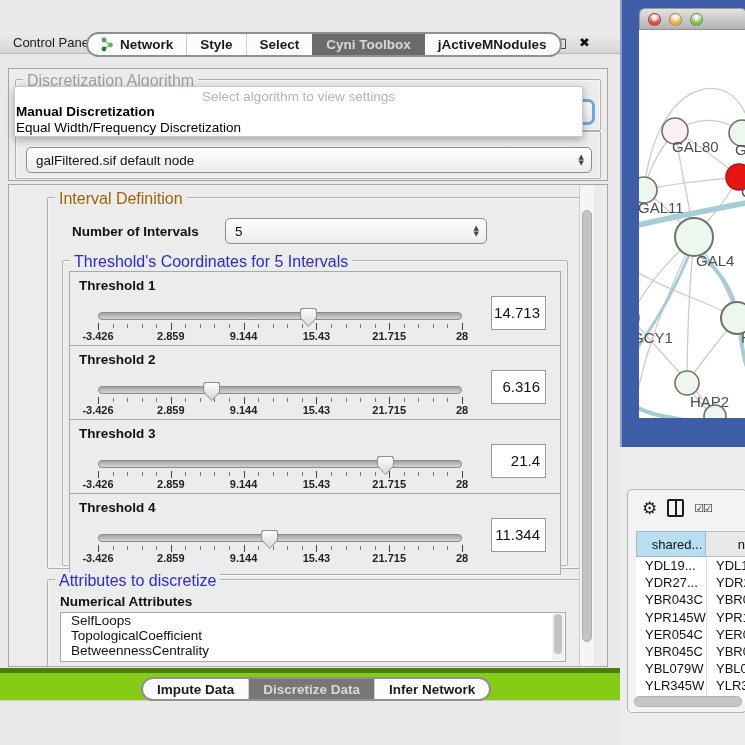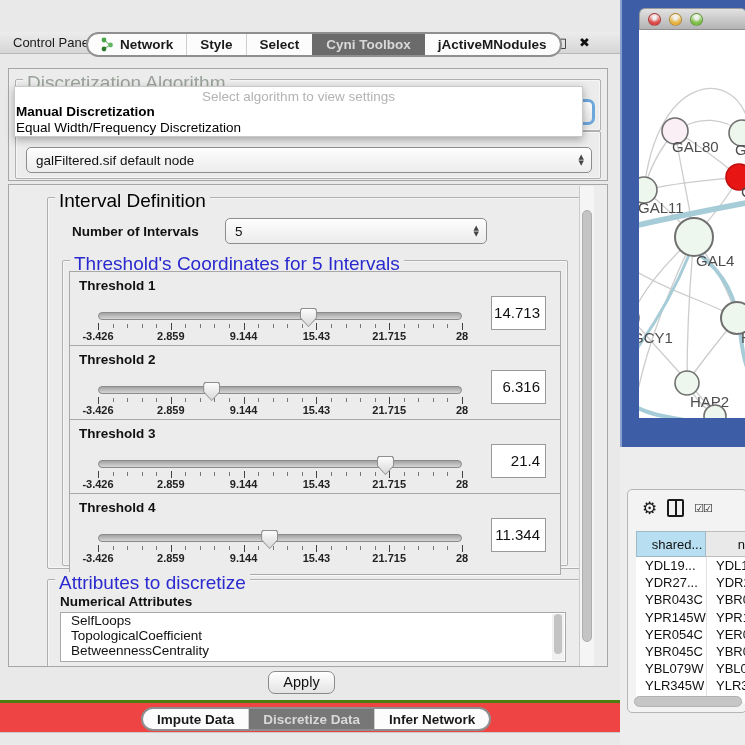--- a/index.html
+++ b/index.html
@@ -26,22 +26,22 @@
   .ttab.active { background:#6b6b6b; color:#d9d9d9; border-left:1px solid #6b6b6b; }
   .ttab.active + .ttab { border-left:1px solid #6b6b6b; }
   .net-ico { margin-right:6px; width:13px; height:15px; }
 
   
   #algo-panel { position:absolute; left:8px; top:68px; width:600px; height:113px;
     background:#ececec; border:1px solid #a6a6a6; }
   .fieldset { position:absolute; border:1px solid #b0b0b0; border-radius:2px;
     box-shadow:inset 0 0 0 1px rgba(255,255,255,.55); }
   .fs-label { position:absolute; top:-8px; left:7px; background:#ececec; padding:0 4px;
-    font-size:19px; white-space:nowrap; }
-  .fs-green { color:#000000; }
+    font-size:16px; white-space:nowrap; }
+  .fs-green { color:#a16207; }
   .fs-blue  { color:#2a2ace; }
   .fs-gray  { color:#9aa29a; }
   .fs-black { color:#111; font-size:13px; }
 
   #algo-fieldset { left:6px; top:10px; width:586px; height:52px; }
   #algo-combo-back { position:absolute; left:16px; top:30px; width:570px; height:26px;
     border:3px solid #6da7dc; border-radius:7px; background:linear-gradient(#fdfdfd,#e8e8e8); }
 
   #tabledata-fieldset { left:6px; top:62px; width:586px; height:48px; }
   .combo { position:absolute; background:linear-gradient(#fefefe,#ececec);
@@ -98,22 +98,22 @@
     border:1px solid #a9a9a9; overflow:hidden; }
   .attr-item { font-size:13.5px; color:#111; padding-left:10px; height:15px; line-height:15px; }
   #attr-vscroll { position:absolute; right:1px; top:1px; width:12px; height:46px; background:#f1f1f1; }
   #attr-vscroll .thumb { position:absolute; left:2px; top:0px; width:8px; height:40px;
     background:#c3c3c3; border-radius:5px; }
 
   #apply-btn { position:absolute; left:268px; top:671px; width:67px; height:23px;
     background:linear-gradient(#ffffff,#e3e3e3); border:1.5px solid #8a8a8a; border-radius:7px;
     font-size:14.5px; color:#111; text-align:center; line-height:20px; }
 
-  #bottom-band { position:absolute; left:0; top:700px; width:620px; height:33px;
-    background:#ef4444; border-top:3px solid #4d7c0f; border-bottom:1px solid #cbcbcb; }
+  #bottom-band { position:absolute; left:0; top:668px; width:620px; height:33px;
+    background:#84cc16; border-top:5px solid #4d7c0f; border-bottom:1px solid #cbcbcb; }
   #bottom-tabs { position:absolute; left:141px; top:4px; height:24px; display:flex;
     background:#fcfcfc; border:2px solid #8f8f8f; border-radius:12px; overflow:hidden; }
   .btab { display:flex; align-items:center; padding:0 14px; font-size:13.5px; font-weight:bold; color:#1a1a1a; }
   .btab + .btab { border-left:1px solid #cfcfcf; }
   .btab.active { background:#777777; color:#d9d9d9; }
 
   
   #net-frame { position:absolute; left:620px; top:0; width:125px; height:447px; background:#3d5ea6;
     border-left:2px solid #8aa0cf; }
   #mac-bar { position:absolute; left:17px; top:8px; width:108px; height:22px;

